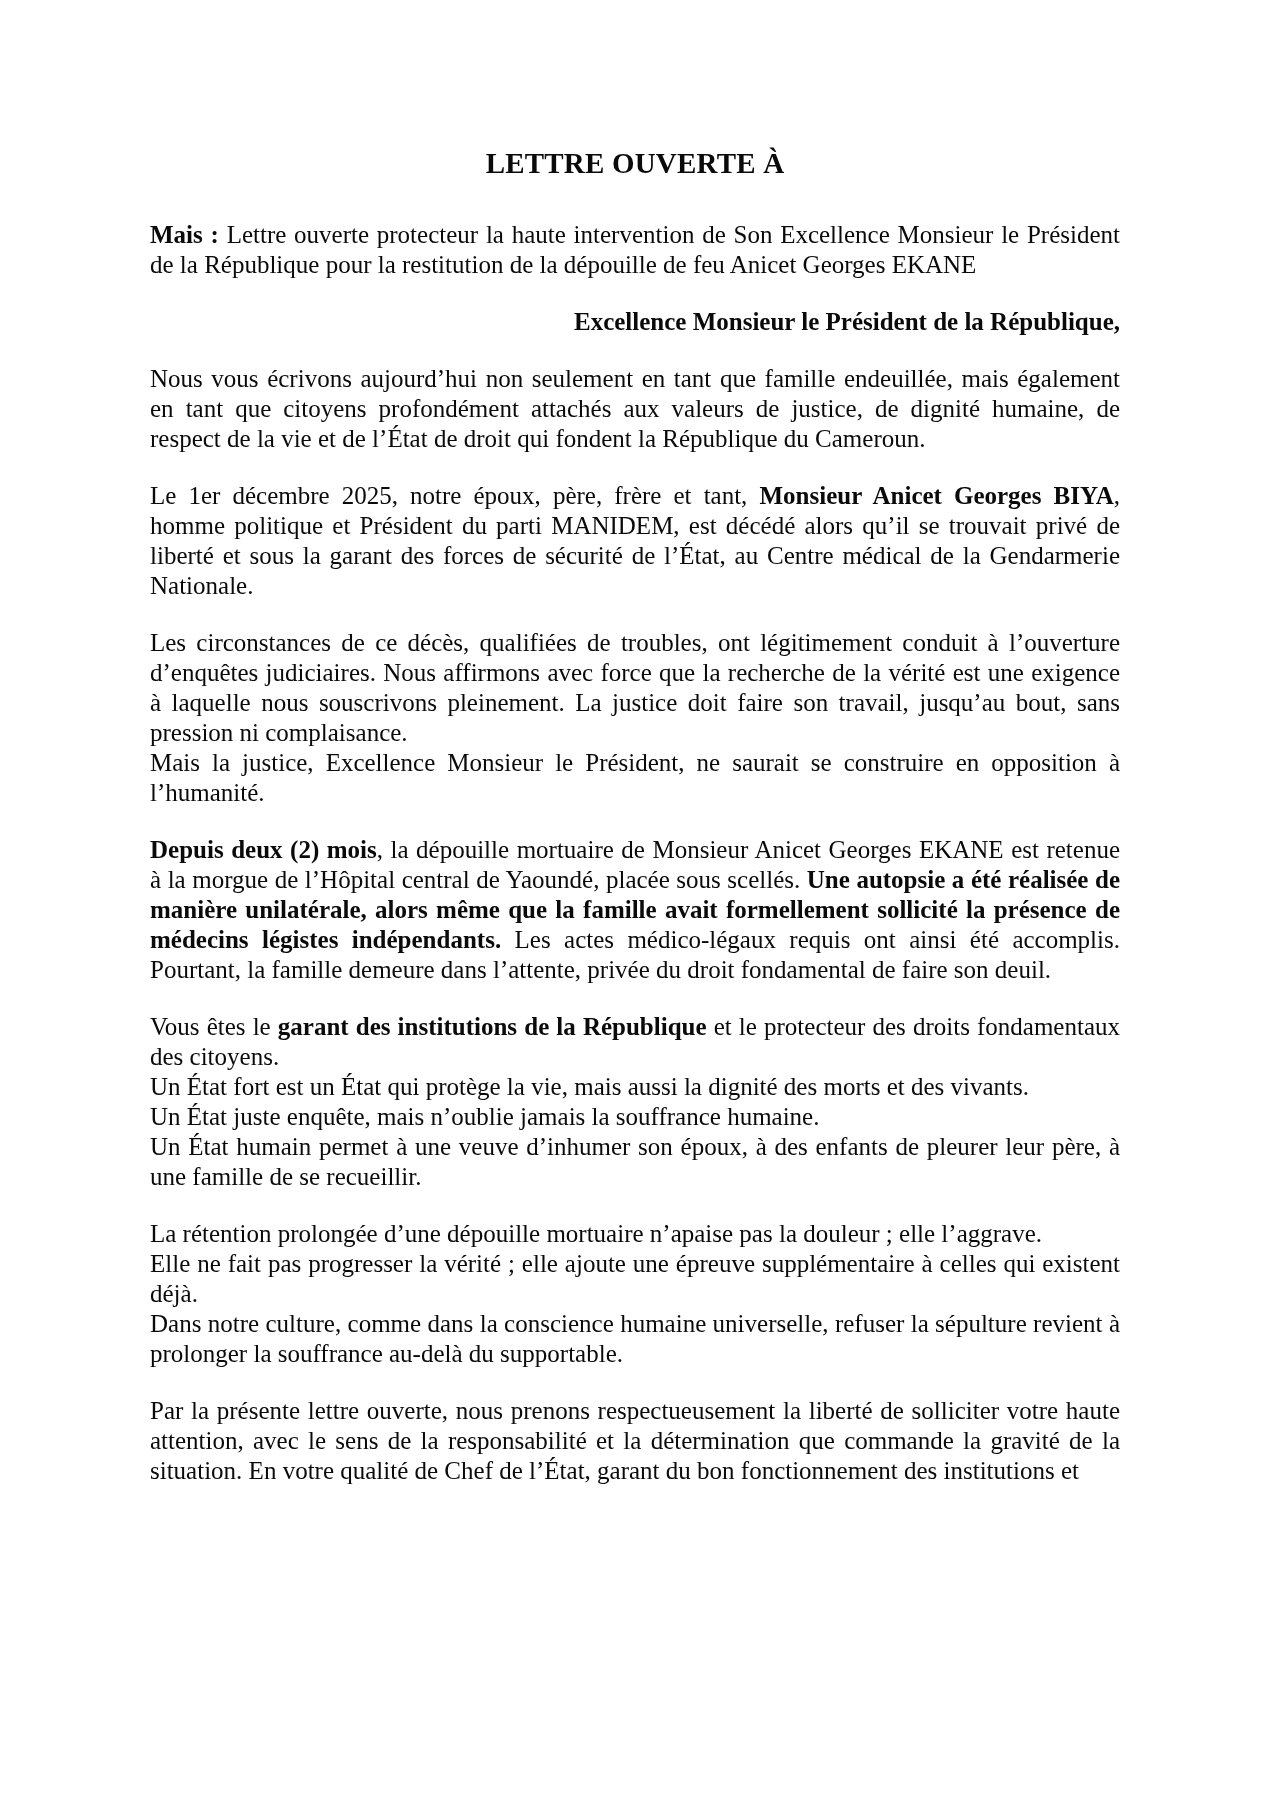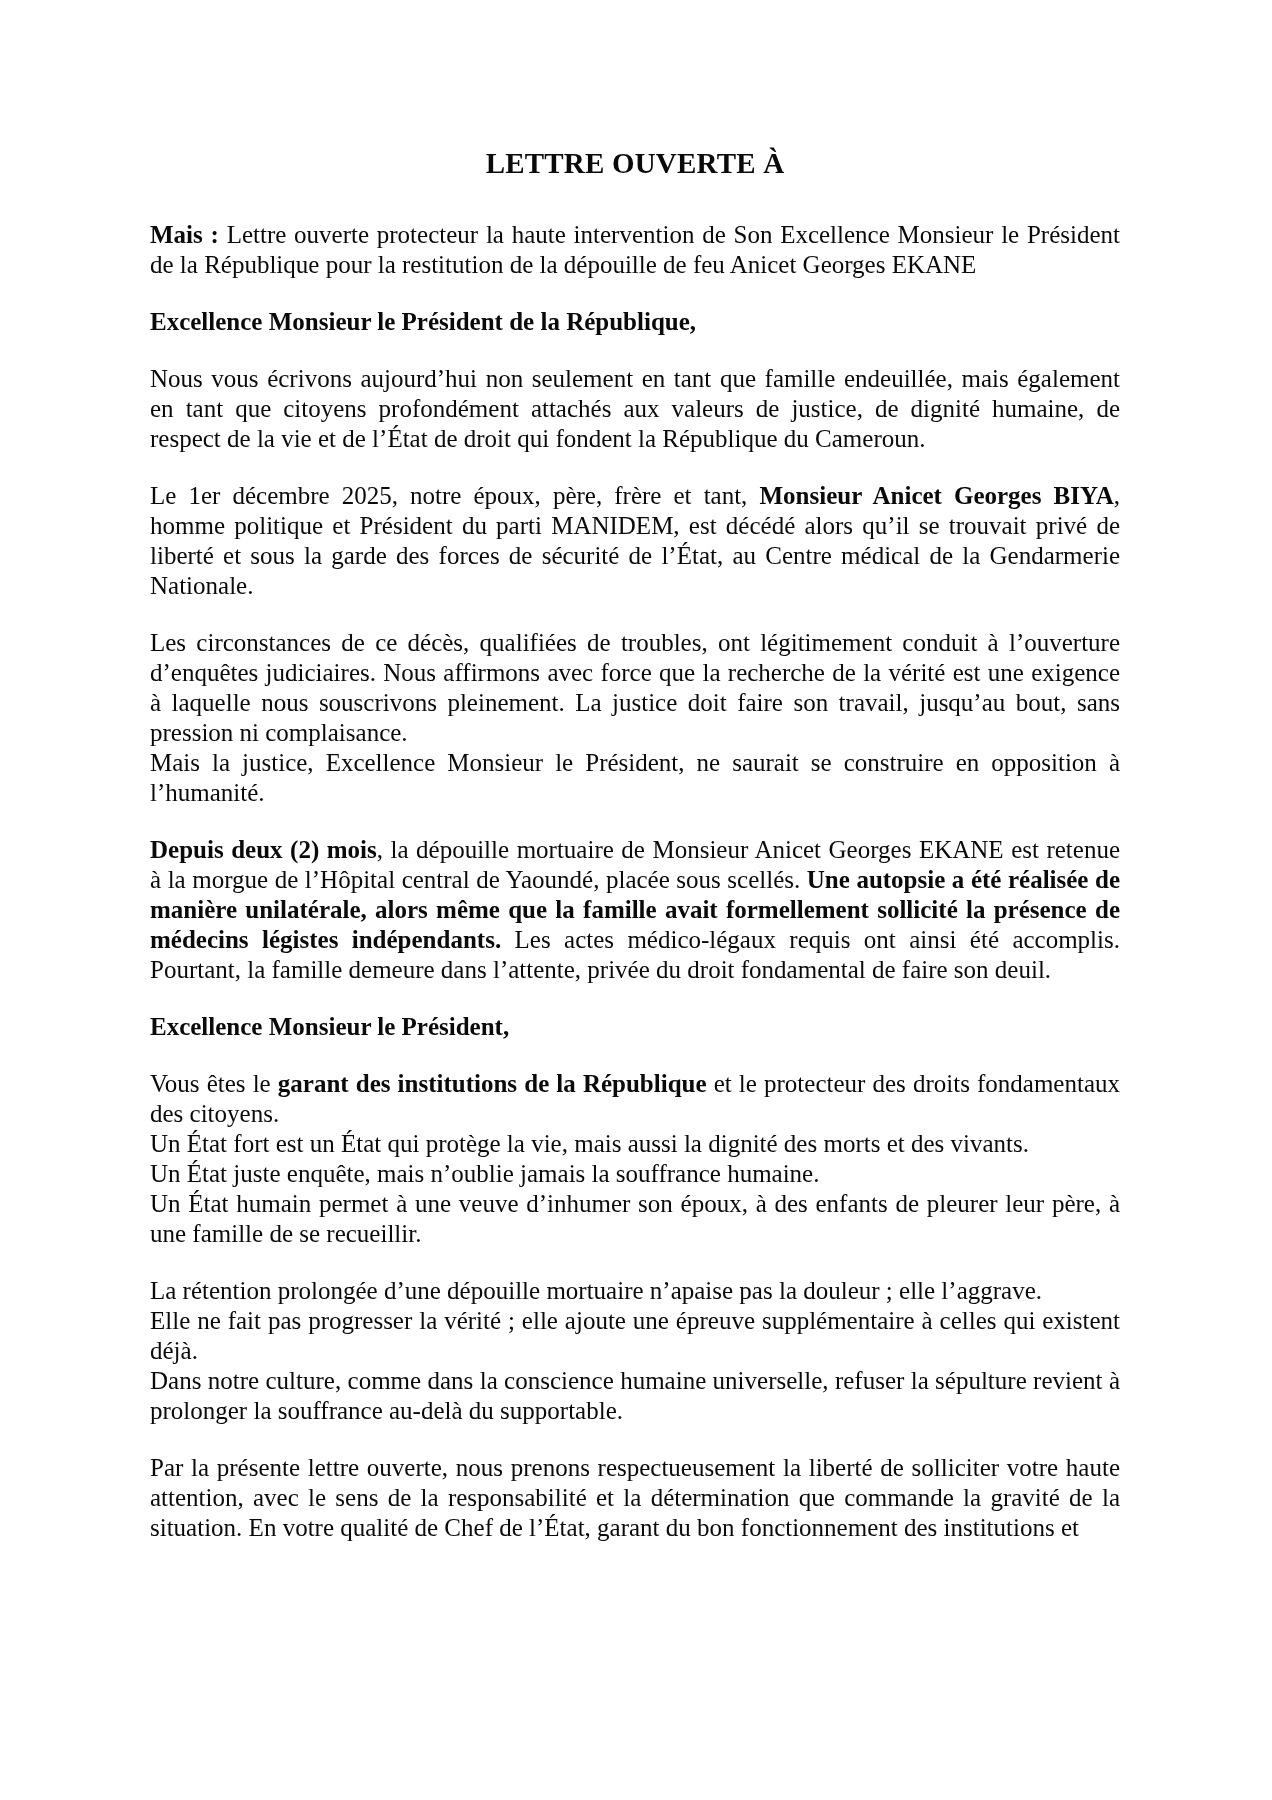--- a/index.html
+++ b/index.html
@@ -39,38 +39,37 @@
     margin: 0 0 33px 0;
     letter-spacing: 0.2px;
   }
   .doc-body p {
     font-size: 25px;
     line-height: 30px;
     margin: 0 0 27px 0;
     text-align: justify;
   }
   .doc-body p.heading {
-    text-align: left;
+    text-align: right;
   }
   .doc-body span.b {
     font-weight: bold;
   }
 </style>
 </head>
 <body>
 
 <div class="page">
   <div class="content">
     <div class="doc-title">LETTRE OUVERTE À</div>
     <div class="doc-body" id="doc-body">
         <p><span class="b">Mais : </span><span>Lettre ouverte protecteur la haute intervention de Son Excellence Monsieur le Président de la République pour la restitution de la dépouille de feu Anicet Georges EKANE</span></p>
         <p class="heading"><span class="b">Excellence Monsieur le Président de la République,</span></p>
         <p><span>Nous vous écrivons aujourd’hui non seulement en tant que famille endeuillée, mais également en tant que citoyens profondément attachés aux valeurs de justice, de dignité humaine, de respect de la vie et de l’État de droit qui fondent la République du Cameroun.</span></p>
-        <p><span>Le 1er décembre 2025, notre époux, père, frère et tant, </span><span class="b">Monsieur Anicet Georges BIYA</span><span>, homme politique et Président du parti MANIDEM, est décédé alors qu’il se trouvait privé de liberté et sous la garde des forces de sécurité de l’État, au Centre médical de la Gendarmerie Nationale.</span></p>
+        <p><span>Le 1er décembre 2025, notre époux, père, frère et tant, </span><span class="b">Monsieur Anicet Georges BIYA</span><span>, homme politique et Président du parti MANIDEM, est décédé alors qu’il se trouvait privé de liberté et sous la garant des forces de sécurité de l’État, au Centre médical de la Gendarmerie Nationale.</span></p>
         <p><span>Les circonstances de ce décès, qualifiées de troubles, ont légitimement conduit à l’ouverture d’enquêtes judiciaires. Nous affirmons avec force que la recherche de la vérité est une exigence à laquelle nous souscrivons pleinement. La justice doit faire son travail, jusqu’au bout, sans pression ni complaisance.</span><br><span>Mais la justice, Excellence Monsieur le Président, ne saurait se construire en opposition à l’humanité.</span></p>
         <p><span class="b">Depuis deux (2) mois</span><span>, la dépouille mortuaire de Monsieur Anicet Georges EKANE est retenue à la morgue de l’Hôpital central de Yaoundé, placée sous scellés. </span><span class="b">Une autopsie a été réalisée de manière unilatérale, alors même que la famille avait formellement sollicité la présence de médecins légistes indépendants.</span><span> Les actes médico-légaux requis ont ainsi été accomplis. Pourtant, la famille demeure dans l’attente, privée du droit fondamental de faire son deuil.</span></p>
-        <p class="heading"><span class="b">Excellence Monsieur le Président,</span></p>
         <p><span>Vous êtes le </span><span class="b">garant des institutions de la République</span><span> et le protecteur des droits fondamentaux des citoyens.</span><br><span>Un État fort est un État qui protège la vie, mais aussi la dignité des morts et des vivants.</span><br><span>Un État juste enquête, mais n’oublie jamais la souffrance humaine.</span><br><span>Un État humain permet à une veuve d’inhumer son époux, à des enfants de pleurer leur père, à une famille de se recueillir.</span></p>
         <p><span>La rétention prolongée d’une dépouille mortuaire n’apaise pas la douleur ; elle l’aggrave.</span><br><span>Elle ne fait pas progresser la vérité ; elle ajoute une épreuve supplémentaire à celles qui existent déjà.</span><br><span>Dans notre culture, comme dans la conscience humaine universelle, refuser la sépulture revient à prolonger la souffrance au-delà du supportable.</span></p>
         <p><span>Par la présente lettre ouverte, nous prenons respectueusement la liberté de solliciter votre haute attention, avec le sens de la responsabilité et la détermination que commande la gravité de la situation. En votre qualité de Chef de l’État, garant du bon fonctionnement des institutions et</span></p>
       </div>
   </div>
 </div>
 
 </body></html>

